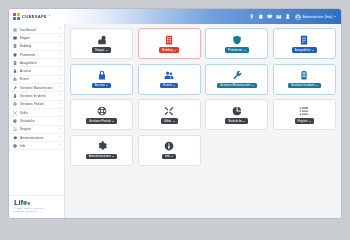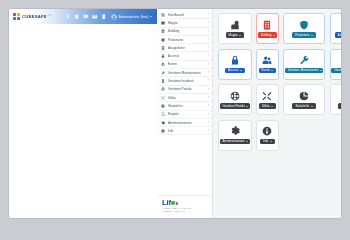--- a/index.html
+++ b/index.html
@@ -11,21 +11,21 @@
   }
   #app-window {
     position: absolute;
     left: 8px; top: 8px;
     width: 334px; height: 211px;
     background: #ffffff;
     border: 1px solid #b9bcc2;
     border-radius: 3px;
     overflow: hidden;
     display: flex;
-    flex-direction: row;
+    flex-direction: column;
   }
 
   
   #topbar {
     height: 15px;
     flex: 0 0 15px;
     display: flex;
     align-items: center;
     background: linear-gradient(90deg,#ffffff 0%,#ffffff 16%,#dfe9f7 30%,#6f9ede 62%,#2f6fc4 100%);
     position: relative;

